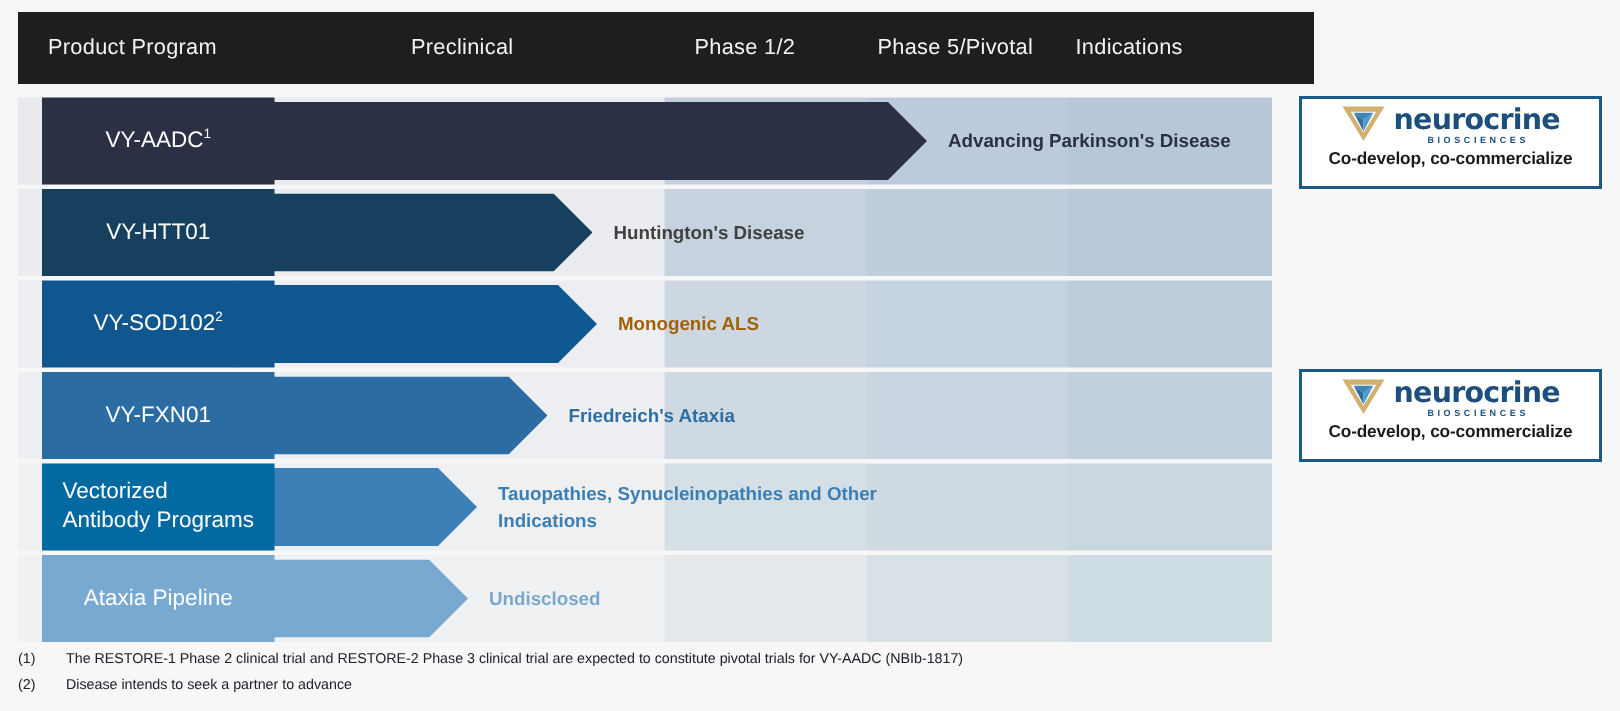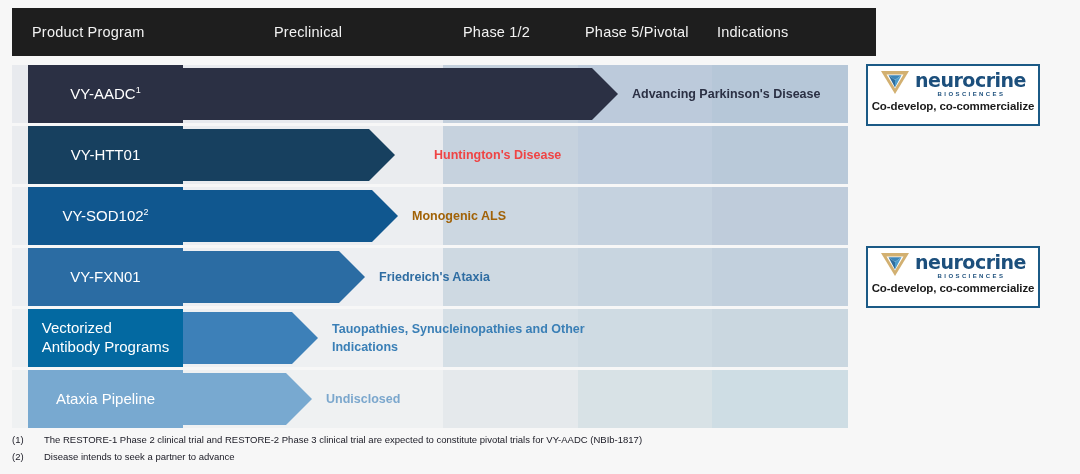--- a/index.html
+++ b/index.html
@@ -64,21 +64,21 @@
   
   .ind{
     position:absolute;z-index:5;top:0;height:58px;
     display:flex;align-items:center;
     font-size:12.5px;font-weight:bold;line-height:1.45;
     white-space:pre-line;
   }
 
   
   .nc{
-    position:absolute;width:174px;height:62px;
+    position:absolute;width:202px;height:62px;
     border:2px solid #1b5a86;background:#ffffff;
     box-sizing:border-box;
   }
   .nc1{left:866px;top:64px;}
   .nc2{left:866px;top:246px;}
   .nc-top{
     position:absolute;left:0;top:3px;width:100%;height:30px;
     display:flex;align-items:center;justify-content:center;gap:5px;
   }
   .nc-word{display:flex;flex-direction:column;align-items:center;line-height:1;}
@@ -146,21 +146,21 @@
           </svg>
         </div>
         <div class="bevel">
           <svg width="16" height="58" viewBox="0 0 16 58">
             <polygon points="0,0 16,6 16,52 0,58" fill="#17405f" opacity="0.78"></polygon>
           </svg>
         </div>
         <div class="lbl" style="background: rgb(23, 64, 95);">
           <span class="txt">VY-HTT01</span>
         </div>
-        <div class="ind" style="left: 397px; width: 433px; color: #ef4444; margin-left: 25px;">Huntington's Disease</div>
+        <div class="ind" style="left: 397px; width: 433px; color: #404040;">Huntington's Disease</div>
       </div>
       <div class="row r2">
         <div class="band b-pre" style="background: rgb(236, 238, 241);"></div>
         <div class="band b-p12" style="background: rgb(204, 215, 225);"></div>
         <div class="band b-p3" style="background: rgb(197, 210, 223);"></div>
         <div class="band b-reg" style="background: rgb(191, 204, 219);"></div>
         <div class="chev" style="left: 152px;">
           <svg width="234" height="52" viewBox="0 0 234 52">
             <polygon points="0,0 208,0 234,26 208,52 0,52" fill="#10578f"></polygon>
           </svg>

